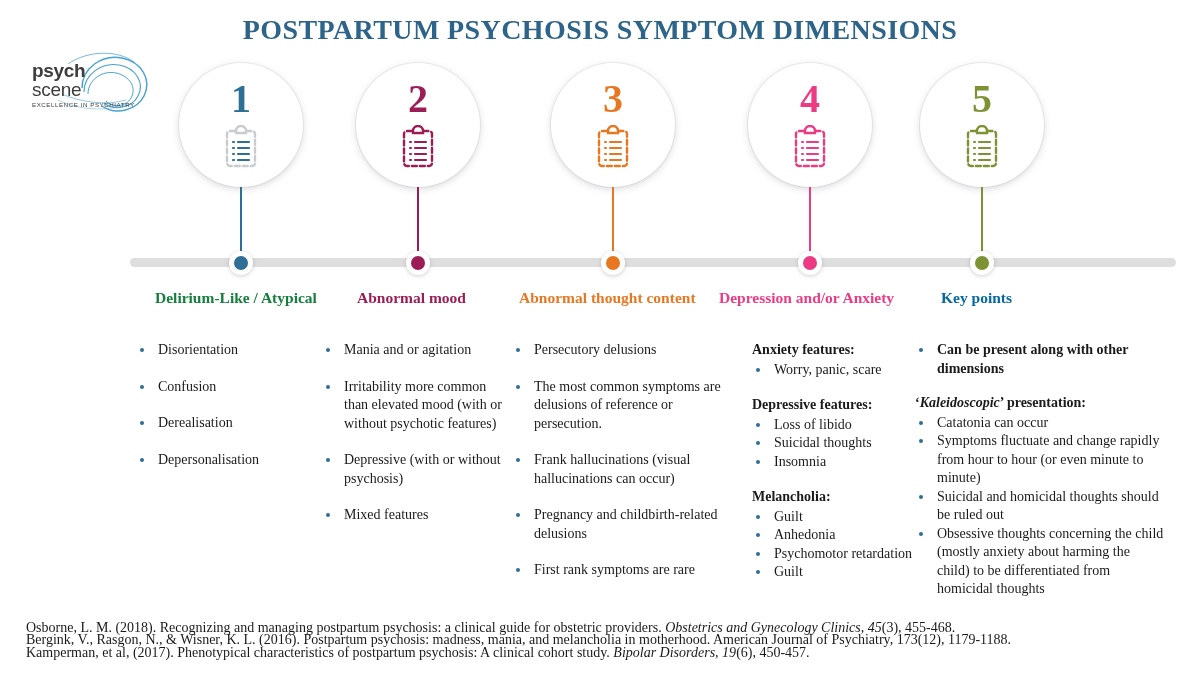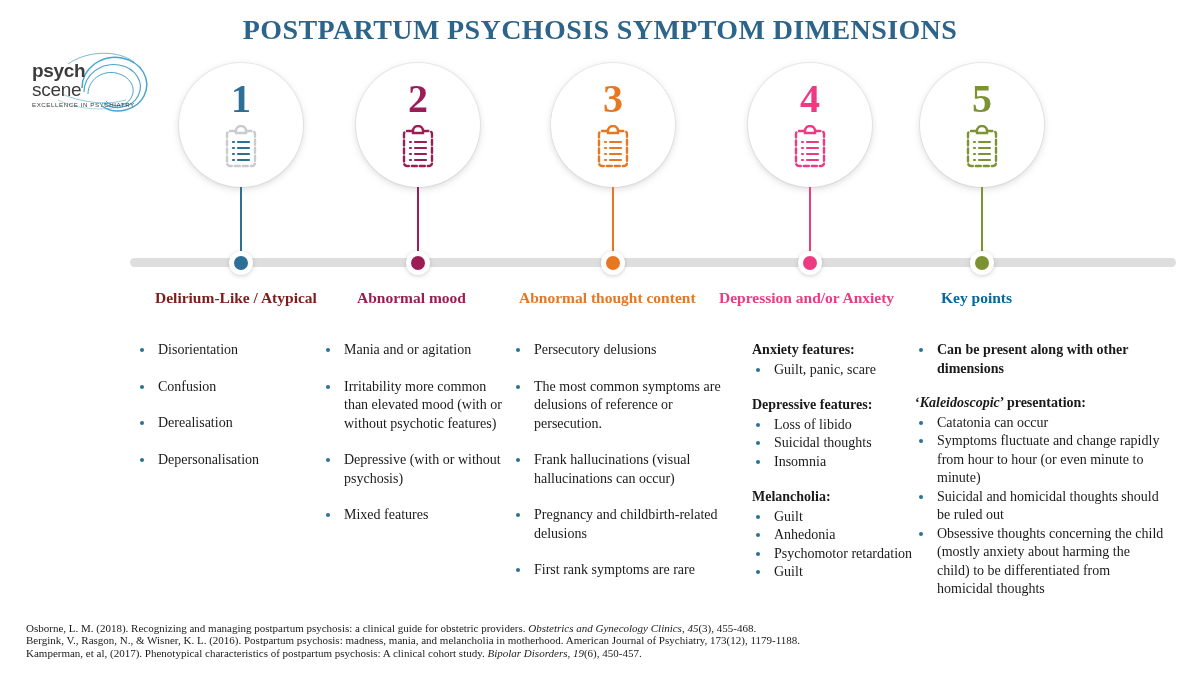--- a/index.html
+++ b/index.html
@@ -80,21 +80,21 @@
   .tight li{margin-bottom:0px;}
   .kp li{margin-bottom:0px;}
   .kp li.gap{margin-bottom:16px;}
   .kp .bold{font-weight:bold;}
   .kp .kal{font-weight:bold;margin:0 0 1px 0;}
   .kp .kal em{font-style:italic;}
 
   
   .refs{
     position:absolute;left:26px;top:622px;
-    font-size:11px;line-height:12.4px;color:#1a1a1a;
+    font-size:14px;line-height:12.4px;color:#1a1a1a;
     font-family:"Liberation Serif",serif;
   }
   .refs em{font-style:italic;}
 </style>
 </head>
 <body>
 
 <div class="stage">
 
   <div class="logo">
@@ -242,21 +242,21 @@
             <path d="M15 35 h11"></path>
         </g>
       </svg>
     </div>
   </div>
   <div class="stem" style="left:981px;background:#7d9232;"></div>
   <div class="node" style="left:970px;">
       <i style="background:#7d9232;"></i>
     </div>
 
-  <div class="chead" style="left:155px;color:#7f1d1d;">Delirium-Like / Atypical</div>
+  <div class="chead" style="left:155px;color:#15803d;">Delirium-Like / Atypical</div>
   <div class="chead" style="left:357px;color:#9c1d56;">Abnormal mood</div>
   <div class="chead" style="left:519px;color:#e87722;">Abnormal thought content</div>
   <div class="chead" style="left:719px;color:#ec3b83;">Depression and/or Anxiety</div>
   <div class="chead" style="left:941px;color:#0369a1;">Key points</div>
 
   <div class="col spaced" style="left:136px;width:185px;">
     <ul>
       <li>Disorientation</li>
       <li>Confusion</li>
       <li>Derealisation</li>
@@ -279,21 +279,21 @@
       <li>The most common symptoms are delusions of reference or persecution.</li>
       <li>Frank hallucinations (visual hallucinations can occur)</li>
       <li>Pregnancy and childbirth-related delusions</li>
       <li>First rank symptoms are rare</li>
     </ul>
   </div>
 
   <div class="col tight" style="left:752px;width:180px;">
     <div class="grp">Anxiety features:</div>
     <ul>
-      <li>Guilt, panic, scare</li>
+      <li>Worry, panic, scare</li>
     </ul>
     <div class="grp second">Depressive features:</div>
     <ul>
       <li>Loss of libido</li>
       <li>Suicidal thoughts</li>
       <li>Insomnia</li>
     </ul>
     <div class="grp second">Melancholia:</div>
     <ul>
       <li>Guilt</li>

